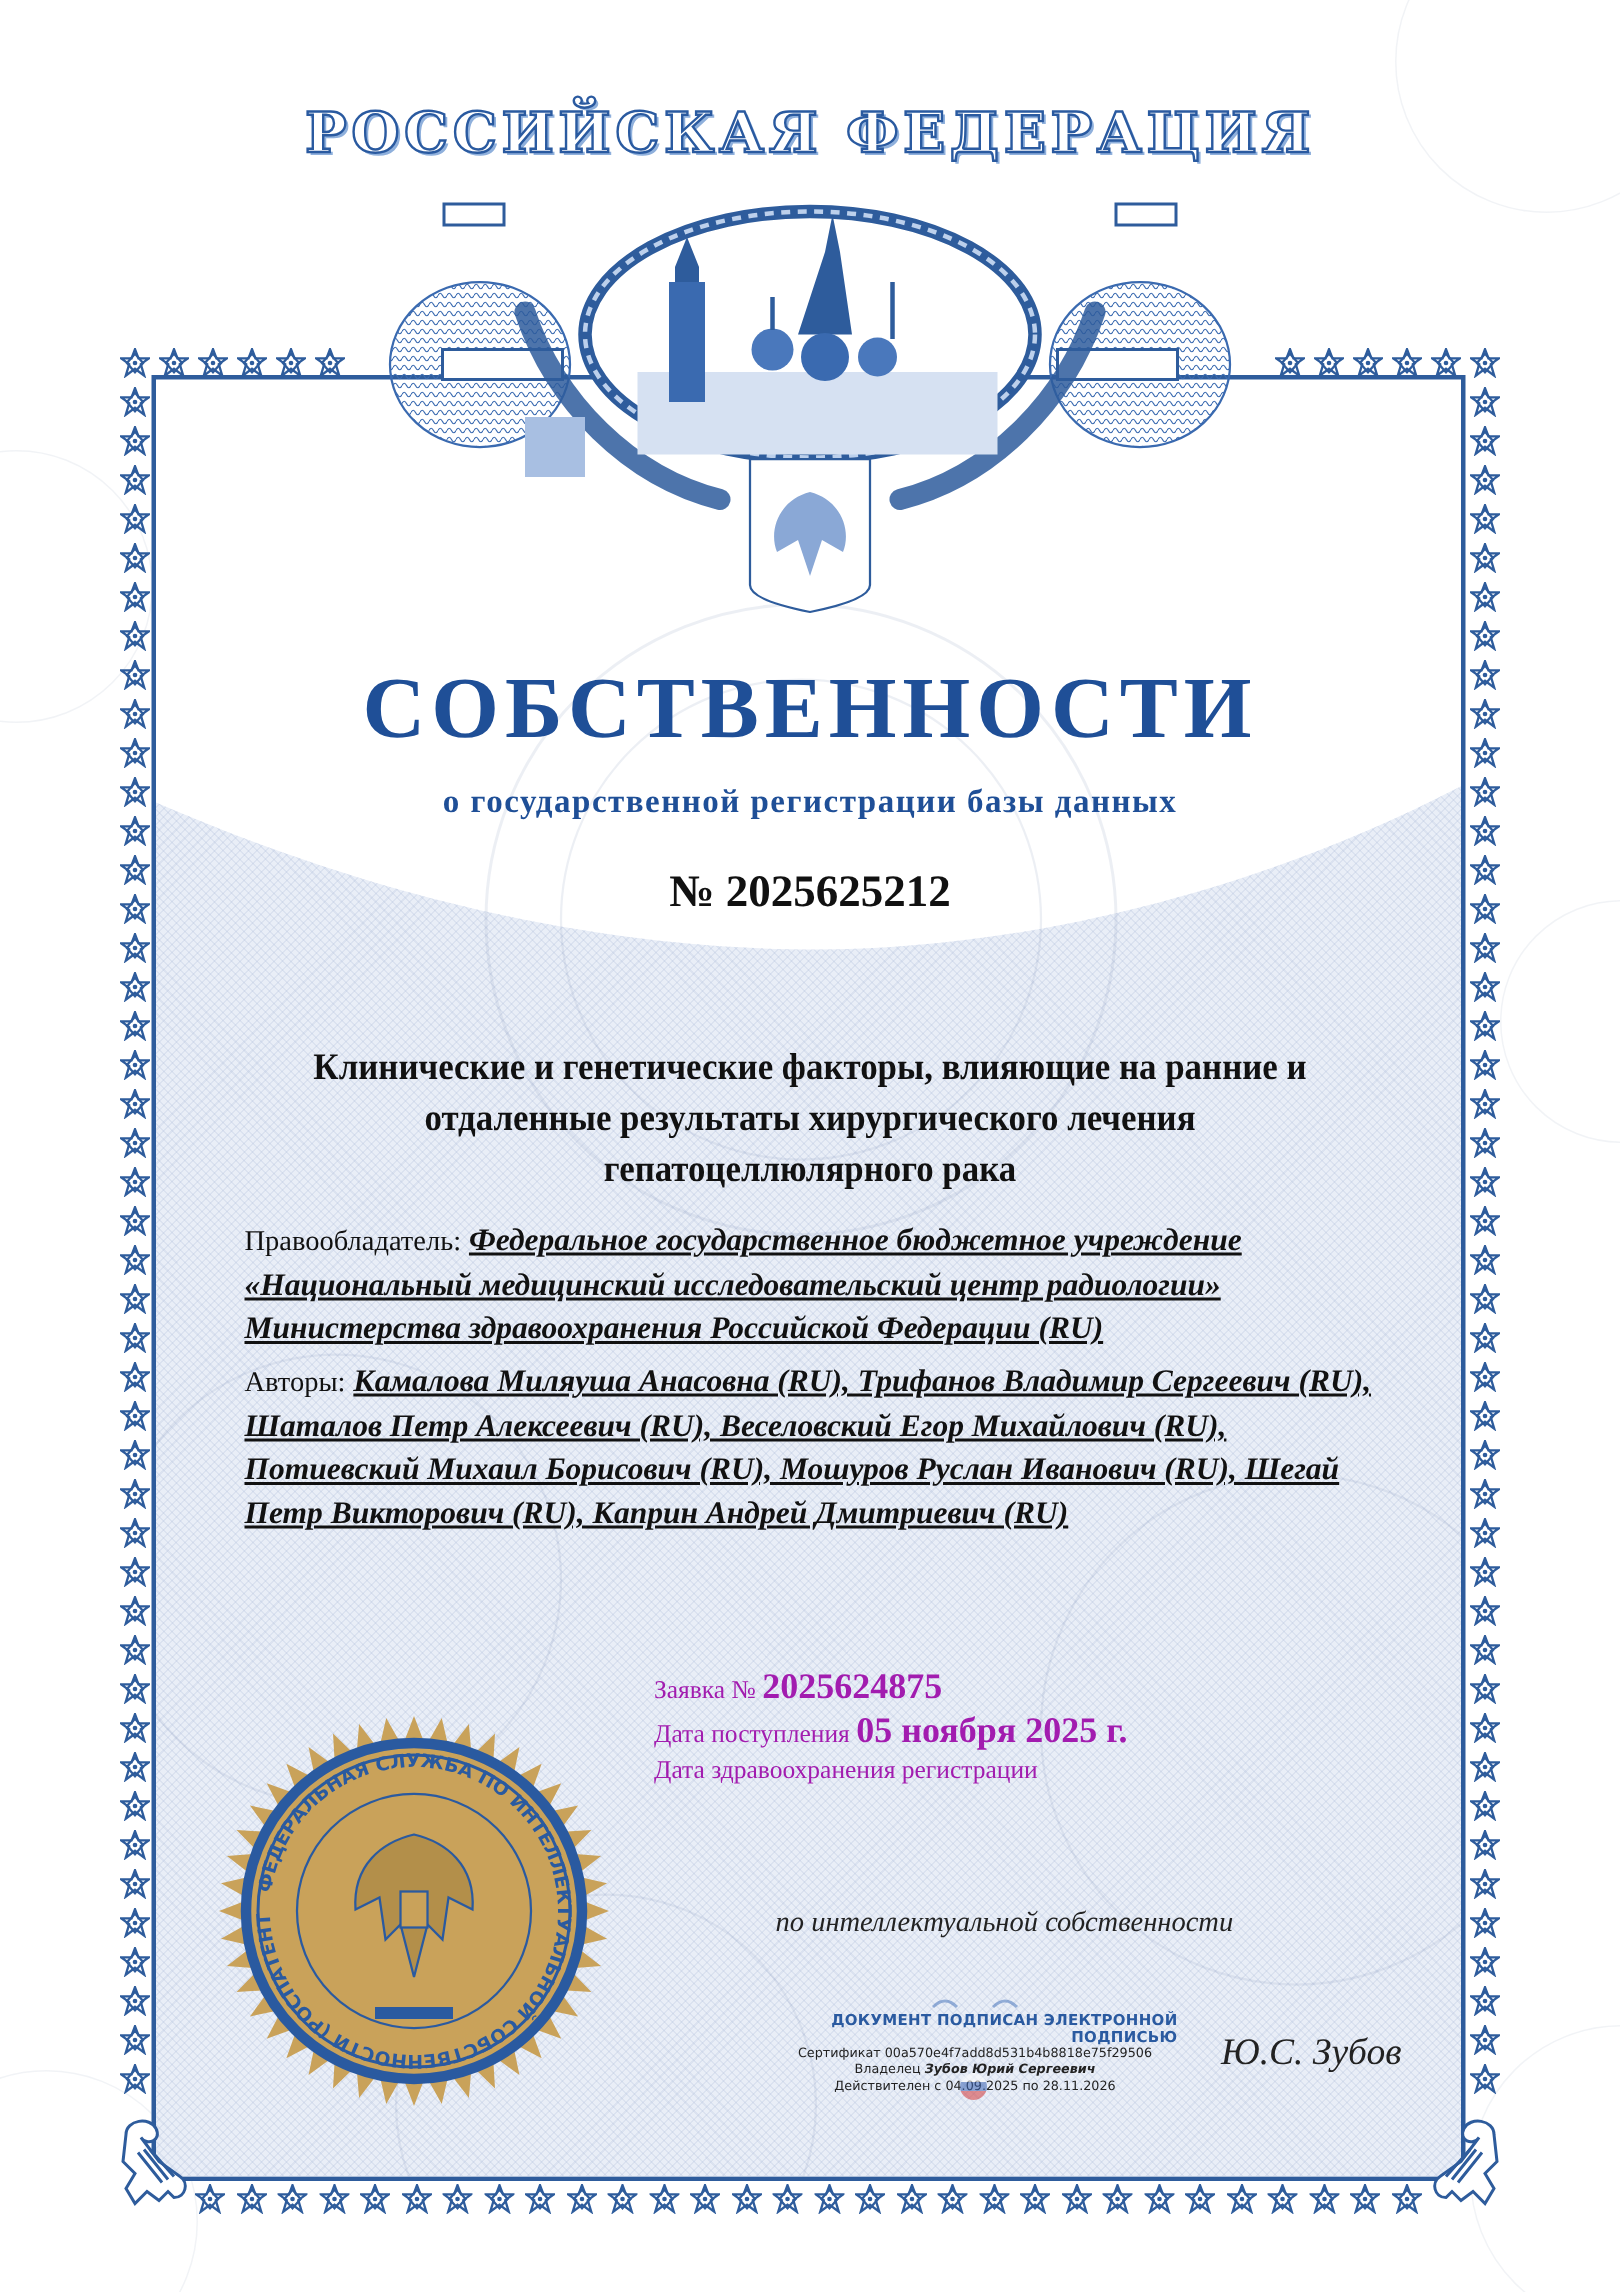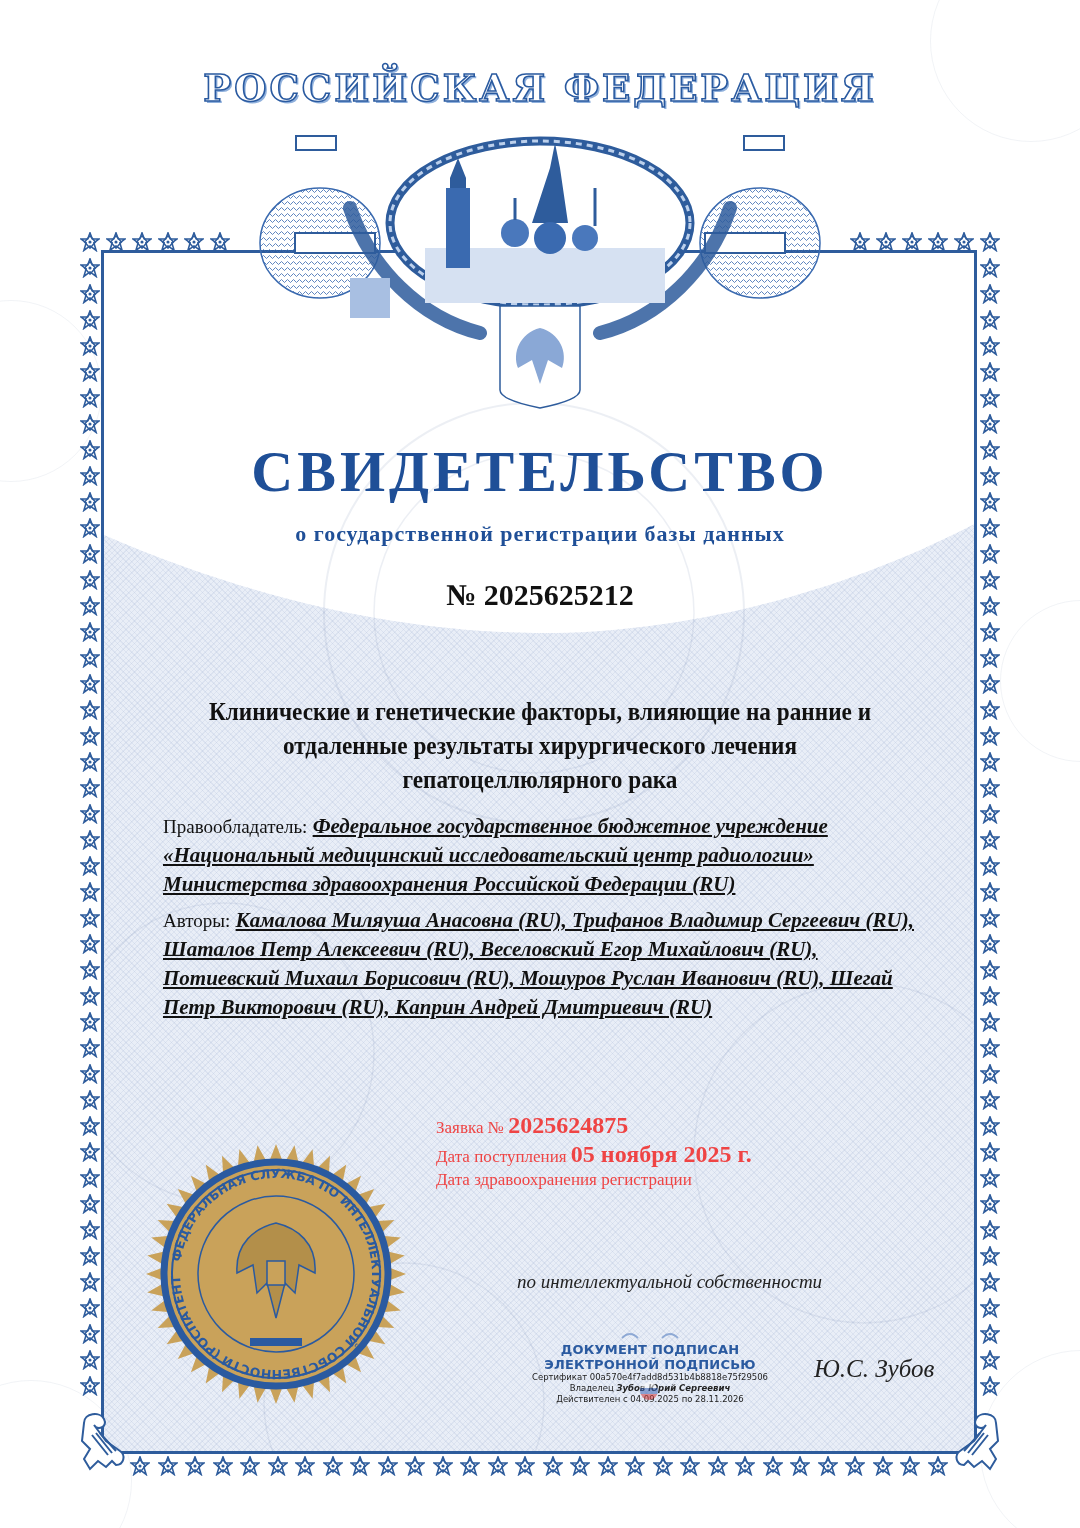--- a/index.html
+++ b/index.html
@@ -60,31 +60,31 @@
   .para {
     position: absolute; left: 163px; width: 760px;
     font-family: "Liberation Serif", serif; font-size: 21px; line-height: 29px; color: #111;
   }
   .para .lbl { font-size: 19px; }
   .para .val { font-style: italic; font-weight: bold; text-decoration: underline; }
   .holder { top: 812px; }
   .authors { top: 906px; }
 
   .reg { position: absolute; left: 436px; top: 1112px; width: 440px;
-    font-family: "Liberation Serif", serif; color: #ef4444; font-size: 17px; }
+    font-family: "Liberation Serif", serif; color: #a21caf; font-size: 17px; }
   .reg-row { height: 29px; white-space: nowrap; }
   .reg-row .big { font-weight: bold; font-size: 24px; }
   .reg-row .bigi { font-weight: bold; font-style: italic; font-size: 26px; }
 
   .chief { position: absolute; left: 517px; top: 1266px; width: 360px;
     font-family: "Liberation Serif", serif; font-style: italic; font-size: 19px; line-height: 31px; color: #222; }
 
   .esign { position: absolute; left: 515px; top: 1338px; width: 270px; text-align: center;
     font-family: "DejaVu Sans", sans-serif; color: #222; }
-  .esign .hdr { font-size: 13px; font-weight: bold; color: #2a5aa0; letter-spacing: 0.2px; margin-top: 4px; }
+  .esign .hdr { font-size: 10px; font-weight: bold; color: #2a5aa0; letter-spacing: 0.2px; margin-top: 4px; text-align: right; }
   .esign .ln { font-size: 8.5px; line-height: 11px; }
   .esign .ln b { font-weight: bold; font-style: italic; }
   .signer { position: absolute; left: 814px; top: 1355px;
     font-family: "Liberation Serif", serif; font-style: italic; font-size: 25px; color: #222; }
 
   .seal { position: absolute; left: 145px; top: 1143px; width: 262px; height: 262px; }
 </style>
 </head>
 <body>
 
@@ -1058,21 +1058,21 @@
   <circle cx="265" cy="105" r="14" fill="#4a78bc"></circle>
   <circle cx="335" cy="110" r="13" fill="#4a78bc"></circle>
   <circle cx="300" cy="110" r="16" fill="#3a6ab0"></circle>
   <line x1="265" y1="70" x2="265" y2="92" stroke="#2e5c9c" stroke-width="3"></line>
   <line x1="345" y1="60" x2="345" y2="98" stroke="#2e5c9c" stroke-width="3"></line>
 
   <path d="M250,178 L330,178 L330,262 Q330,272 290,280 Q250,272 250,262 Z" fill="#ffffff" stroke="#2e5c9c" stroke-width="1.5"></path>
   <path d="M290,200 C270,205 262,225 268,240 L282,232 L290,256 L298,232 L312,240 C318,225 310,205 290,200 Z" fill="#8aa8d6"></path>
 </svg>
 
-<div class="title">СВИДЕТЕЛЬСТВО</div>
+<div class="title">СОБСТВЕННОСТИ</div>
 <div class="subtitle">о государственной регистрации базы данных</div>
 <div class="number">№ 2025625212</div>
 
 <div class="work-title">Клинические и генетические факторы, влияющие на ранние и отдаленные результаты хирургического лечения гепатоцеллюлярного рака</div>
 
 <div class="para holder">
   <span class="lbl">Правообладатель:</span>
   <span class="val">Федеральное государственное бюджетное учреждение «Национальный медицинский исследовательский центр радиологии» Министерства здравоохранения Российской Федерации (RU)</span>
 </div>
 

